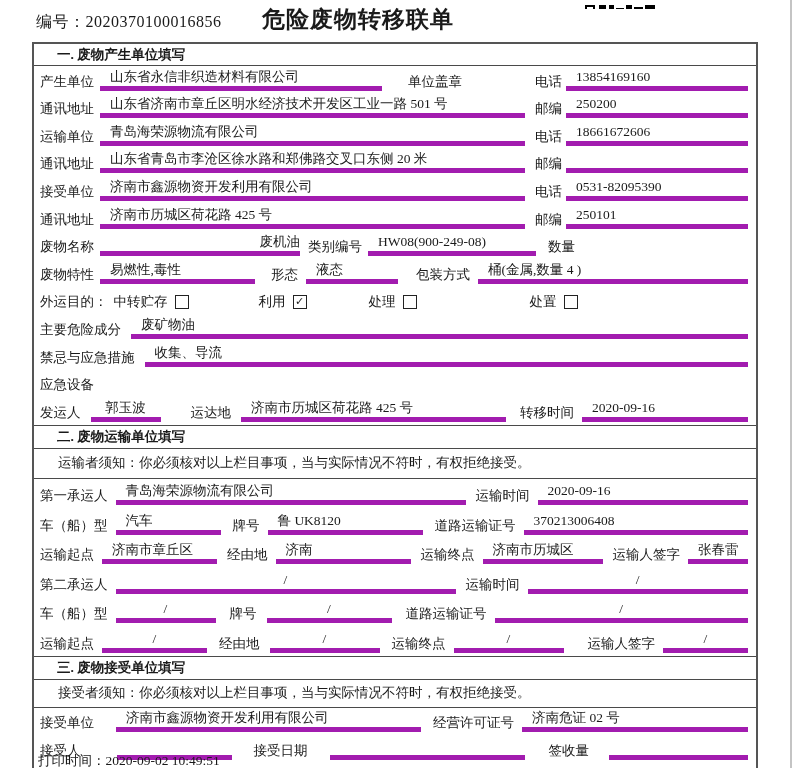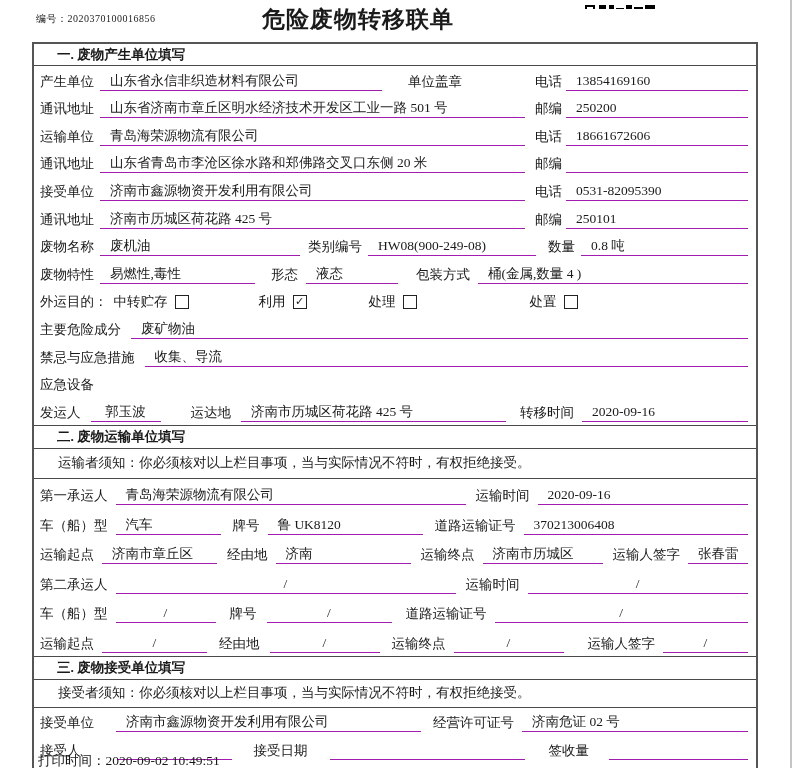--- a/index.html
+++ b/index.html
@@ -1,33 +1,33 @@
 <!DOCTYPE html>
 <html><head>
 <meta charset="utf-8">
 <style>
   html,body{margin:0;padding:0;background:#fff;}
   body{font-family:"Liberation Serif","DejaVu Serif",serif;color:#1a1a1a;}
   .page{position:relative;width:796px;height:768px;background:#fff;overflow:hidden;}
   .page-edge{position:absolute;top:0;left:790px;width:2px;height:768px;background:#c4c4c4;}
   
   .hdr{position:relative;height:40px;}
-  .serial{position:absolute;left:36px;top:12px;font-size:10px;letter-spacing:.5px;}
+  .serial{position:absolute;left:36px;top:12px;font-size:16px;letter-spacing:.5px;}
   .doc-title{position:absolute;left:0;right:80px;top:4px;text-align:center;font-size:23px;font-weight:bold;letter-spacing:1px;}
   .qr-frag{position:absolute;left:585px;top:0;width:70px;height:9px;overflow:hidden;}
   
   .formbox{position:absolute;left:32px;top:42px;width:722px;border:2px solid #555;background:#fff;}
   .sec-hdr{height:21px;line-height:21px;font-size:13.5px;font-weight:bold;padding-left:23px;border-bottom:1px solid #4a4a4a;}
   .sec-hdr.mid{border-top:1px solid #4a4a4a;height:22px;line-height:22px;}
   .notice{height:29px;display:flex;align-items:center;padding-left:24px;font-size:13.5px;border-bottom:1px solid #4a4a4a;}
   .row{display:flex;align-items:flex-end;height:24.6px;padding:0 8px 3px 6px;font-size:13.5px;white-space:nowrap;}
   .s2 .row{height:26.5px;}
   .s3 .row{height:24.5px;}
   .lbl{flex:none;}
-  .val{border-bottom:1px solid #a21caf;padding-left:10px;min-height:17px;}
+  .val{border-bottom:5px solid #a21caf;padding-left:10px;min-height:17px;}
   .val.ctr{text-align:center;padding-left:0;}
   .fill{flex:1;}
   .cb{flex:none;display:inline-block;width:12px;height:12px;border:1px solid #222;margin:0 0 2px 7px;font-size:11px;line-height:12px;text-align:center;font-family:"DejaVu Sans",sans-serif;}
   .footer{position:absolute;left:38px;top:752px;font-size:13.5px;}
 </style>
 </head>
 <body>
 
 <div class="page">
   <div class="page-edge"></div>
@@ -92,25 +92,24 @@
 
       <div class="row">
         <span class="lbl">通讯地址</span>
         <span class="val fill" style="margin-left:6px;margin-right:10px;">济南市历城区荷花路 425 号</span>
         <span class="lbl">邮编</span>
         <span class="val" style="width:172px;margin-left:4px;">250101</span>
       </div>
 
       <div class="row">
         <span class="lbl">废物名称</span>
-        <span class="val" style="width:190px;margin-left:6px;">废机油</span>
+        <span class="val" style="width:190px;margin-left:6px;text-align:right;">废机油</span>
         <span class="lbl" style="margin-left:8px;">类别编号</span>
         <span class="val" style="width:158px;margin-left:6px;margin-top:39px;">HW08(900-249-08)</span>
         <span class="lbl" style="margin-left:12px;">数量</span>
-        <span class="val fill" style="margin-left:6px;">0.8 吨</span>
       </div>
 
       <div class="row">
         <span class="lbl">废物特性</span>
         <span class="val" style="width:145px;margin-left:6px;">易燃性,毒性</span>
         <span class="lbl" style="margin-left:16px;">形态</span>
         <span class="val" style="width:82px;margin-left:8px;">液态</span>
         <span class="lbl" style="margin-left:18px;">包装方式</span>
         <span class="val fill" style="margin-left:8px;">桶(金属,数量  4 )</span>
       </div>

